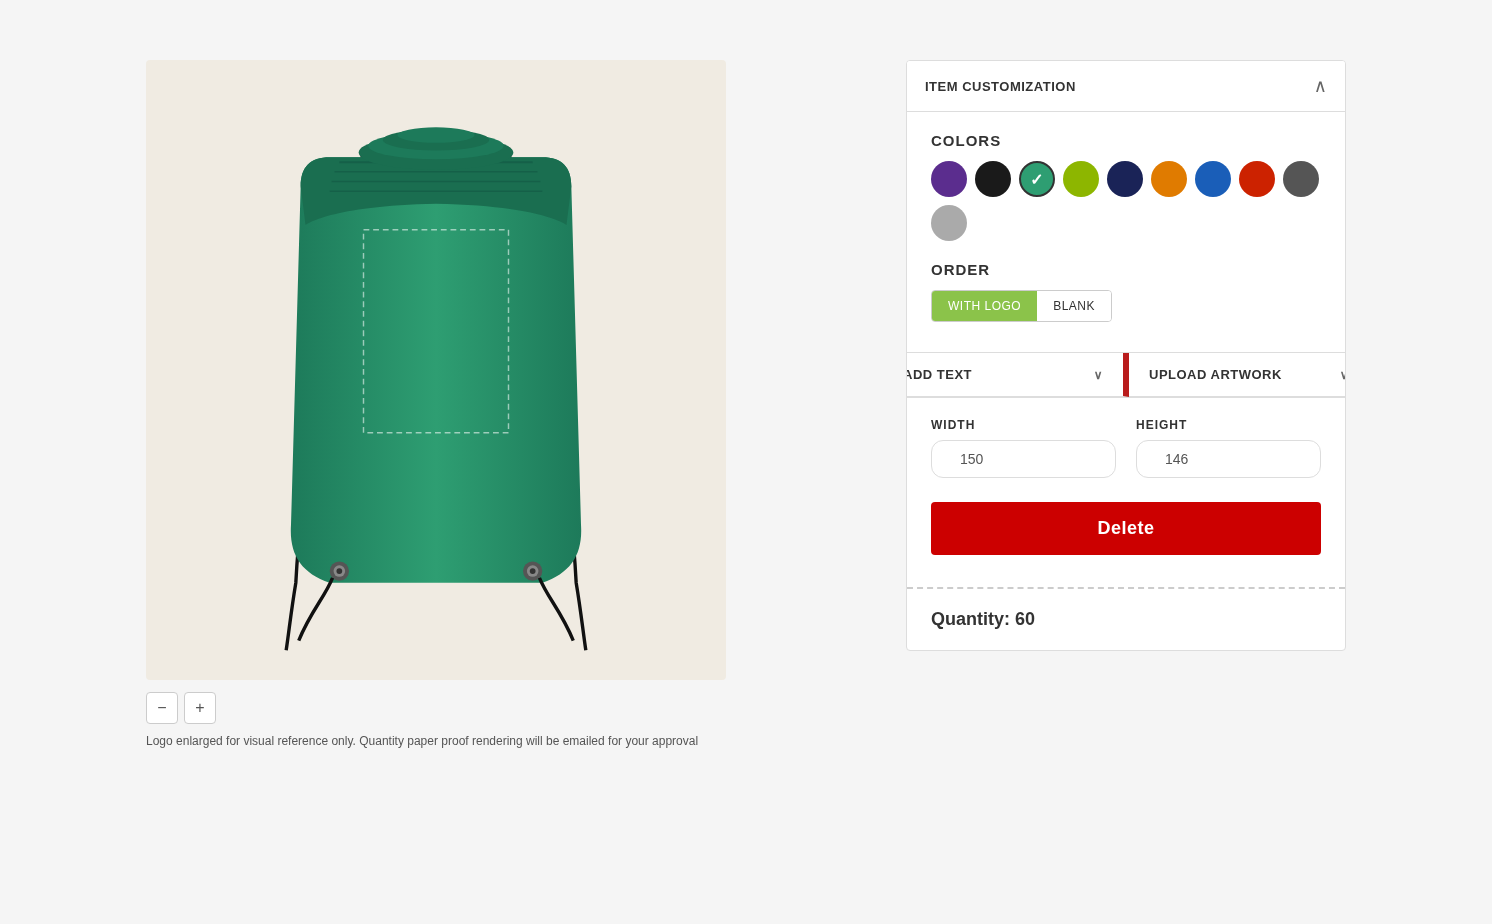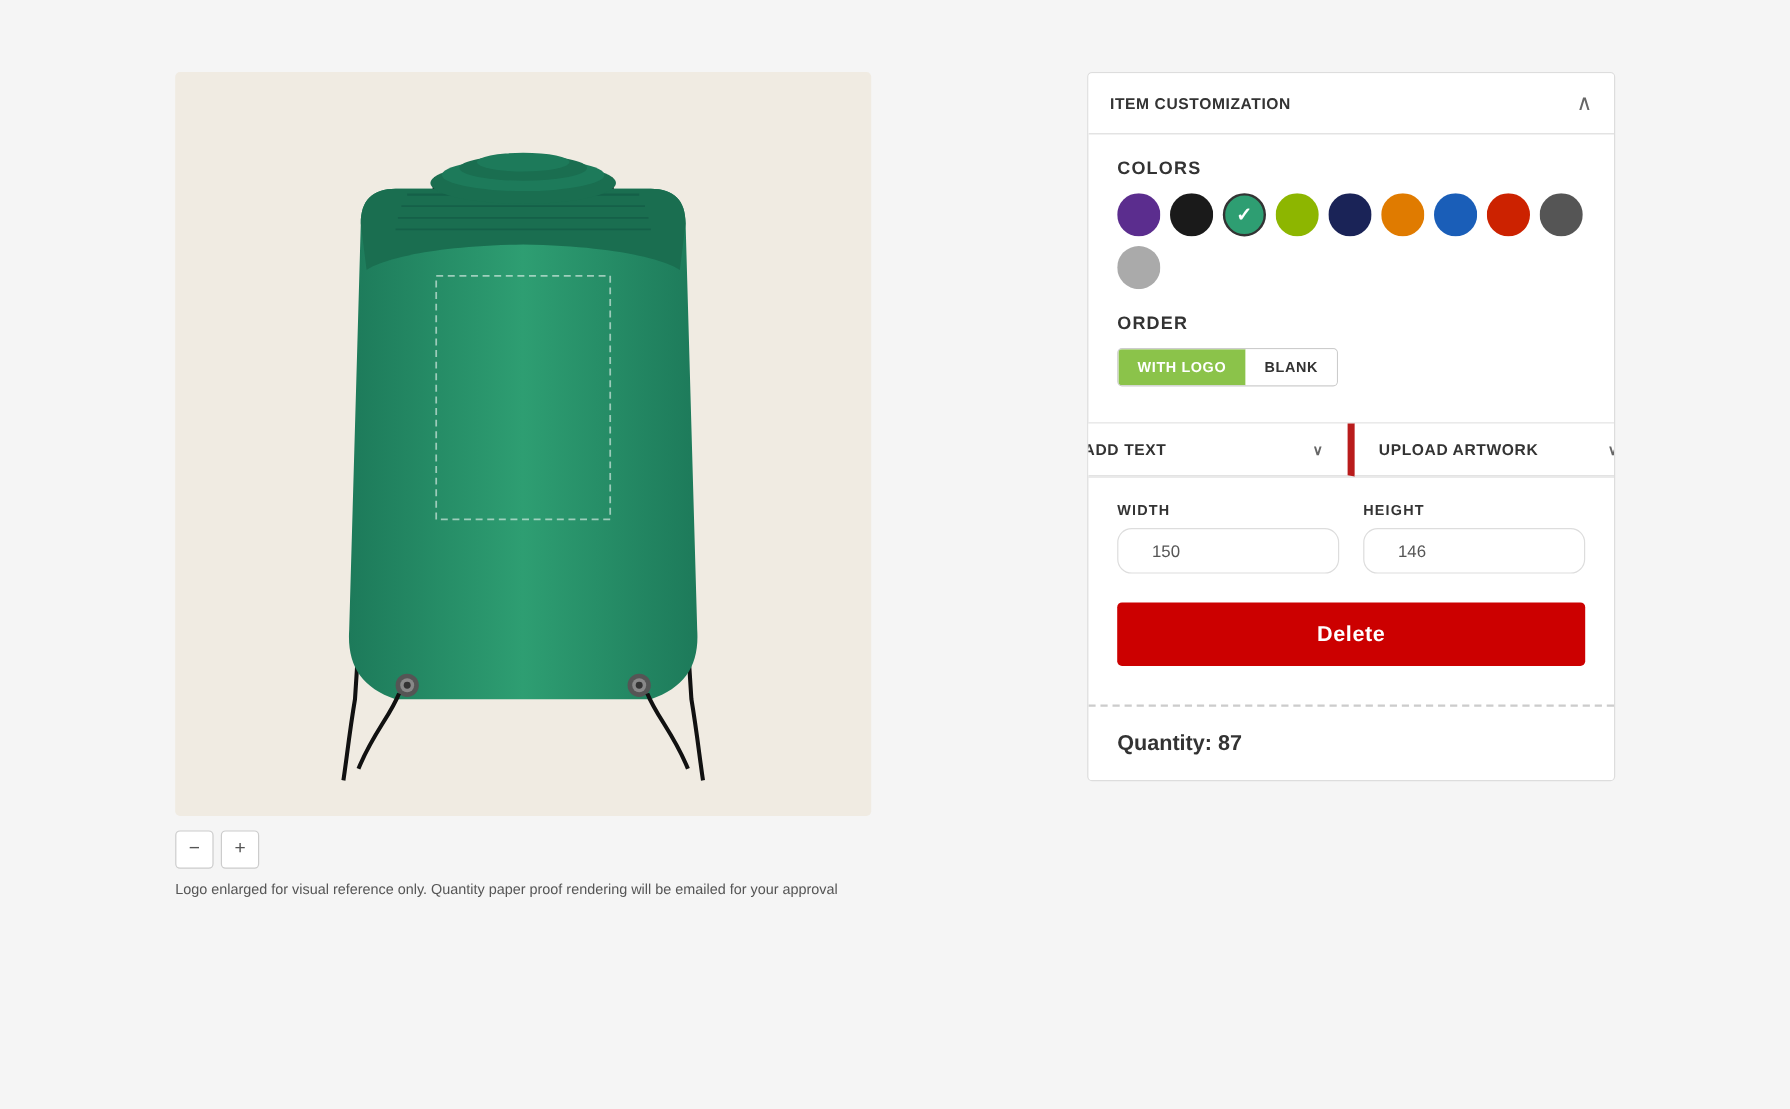--- a/index.html
+++ b/index.html
@@ -142,21 +142,21 @@
       display: flex;
       gap: 0;
       border: 1px solid #ccc;
       border-radius: 4px;
       overflow: hidden;
       width: fit-content;
     }
     .order-btn {
       padding: 8px 16px;
       font-size: 12px;
-      font-weight: 700;
+      font-weight: 400;
       letter-spacing: 0.5px;
       text-transform: uppercase;
       cursor: pointer;
       border: none;
       background: #fff;
       color: #333;
     }
     .order-btn.active {
       background: #8bc34a;
       color: #fff;
@@ -431,16 +431,16 @@
         </div>
       </div>
 
       
 
       <button class="delete-btn">Delete</button>
     </div>
 
     <div class="bottom-section">
       <hr class="divider-dashed">
-      <div class="quantity-text" style="padding: 0 24px 20px;">Quantity: 87</div>
+      <div class="quantity-text" style="padding: 0 24px 20px;">Quantity: 60</div>
     </div>
   </div>
 </div>
 
 </body></html>

